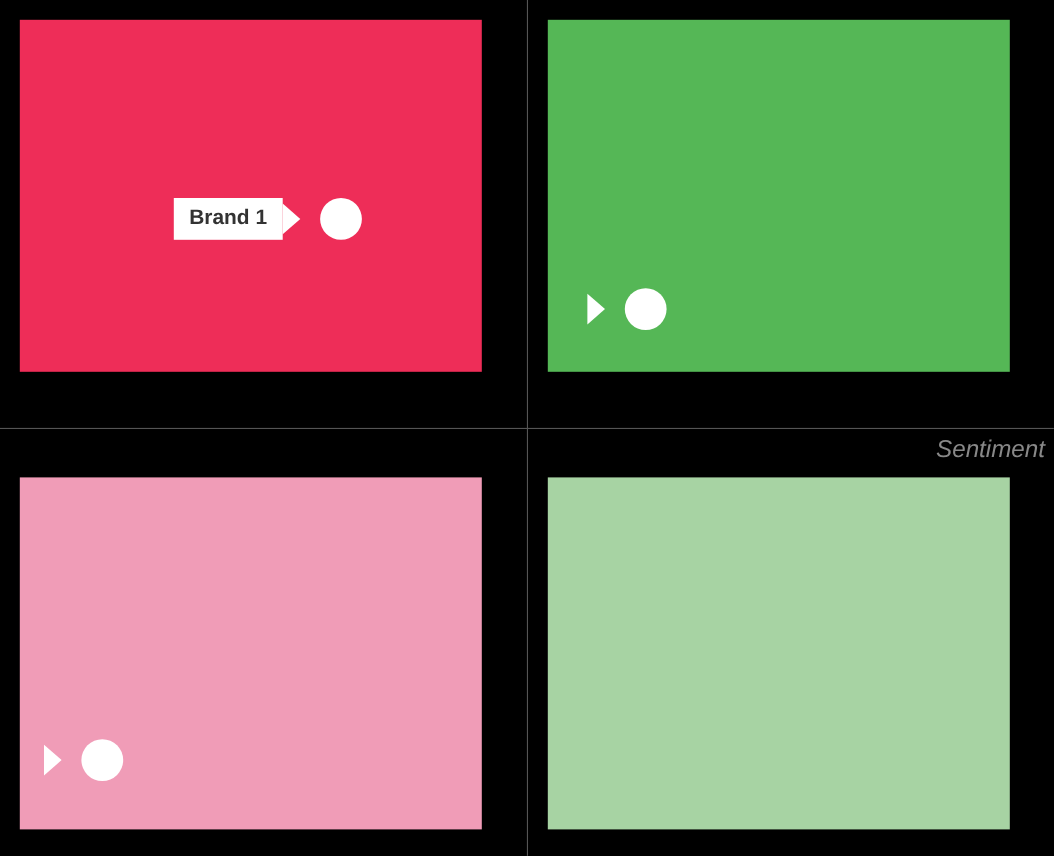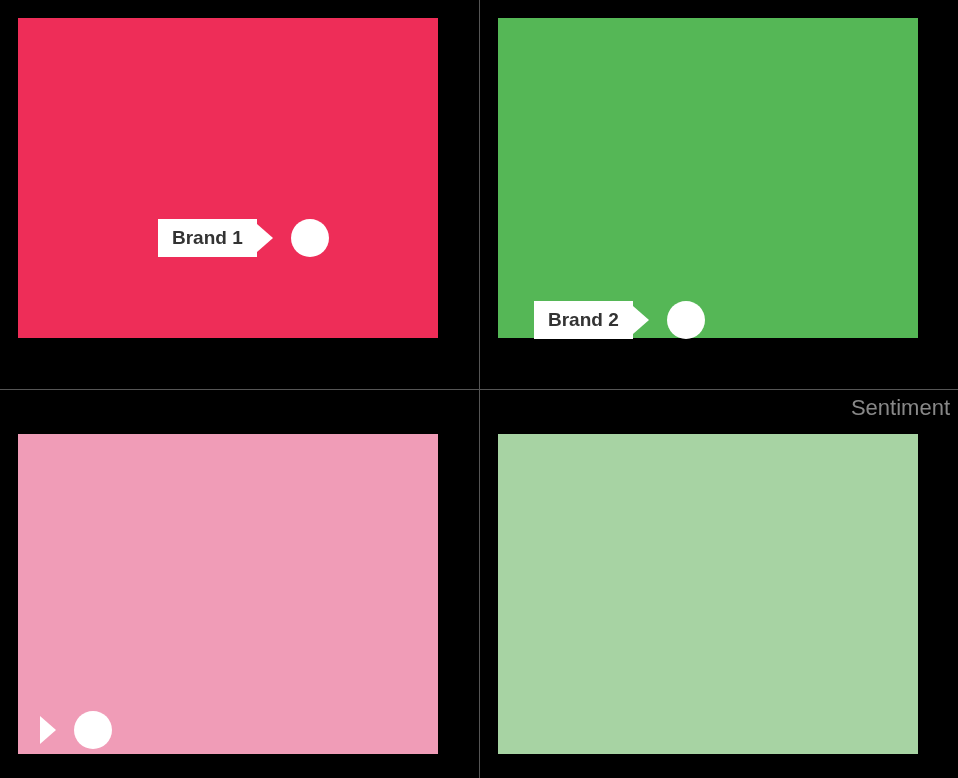--- a/index.html
+++ b/index.html
@@ -29,34 +29,34 @@
       left: 50%;
       width: 1px;
       background: #555;
     }
     .axis-label {
       position: absolute;
       right: 8px;
       top: calc(50% + 6px);
       color: #888;
       font-size: 22px;
+      font-style: italic;
     }
     .quadrant {
       position: absolute;
     }
     .q1 {  left: 18px; top: 18px; width: 420px; height: 320px; background: #ee2d58; }
     .q2 {  left: 498px; top: 18px; width: 420px; height: 320px; background: #55b756; }
     .q3 {  left: 18px; top: 434px; width: 420px; height: 320px; background: #f09cb7; }
     .q4 {  left: 498px; top: 434px; width: 420px; height: 320px; background: #a7d3a3; }
 
     .marker {
       position: absolute;
       display: flex;
       align-items: center;
-      margin-top: 39px;
     }
     .marker .label-box {
       background: #fff;
       color: #333;
       font-size: 19px;
       font-weight: 600;
       padding: 8px 14px;
       white-space: nowrap;
     }
     .marker .arrow {
@@ -92,21 +92,20 @@
   <div class="quadrant q3"></div>
   <div class="quadrant q4"></div>
 
   <div class="marker m1">
     <div class="label-box">Brand 1</div>
     <div class="arrow"></div>
     <div class="dot"></div>
   </div>
 
   <div class="marker m2">
-    <div class="label-box">Brand 2</div>
     <div class="arrow"></div>
     <div class="dot"></div>
   </div>
 
   <div class="marker m3">
     <div class="arrow"></div>
     <div class="dot"></div>
   </div>
 </div>
 

